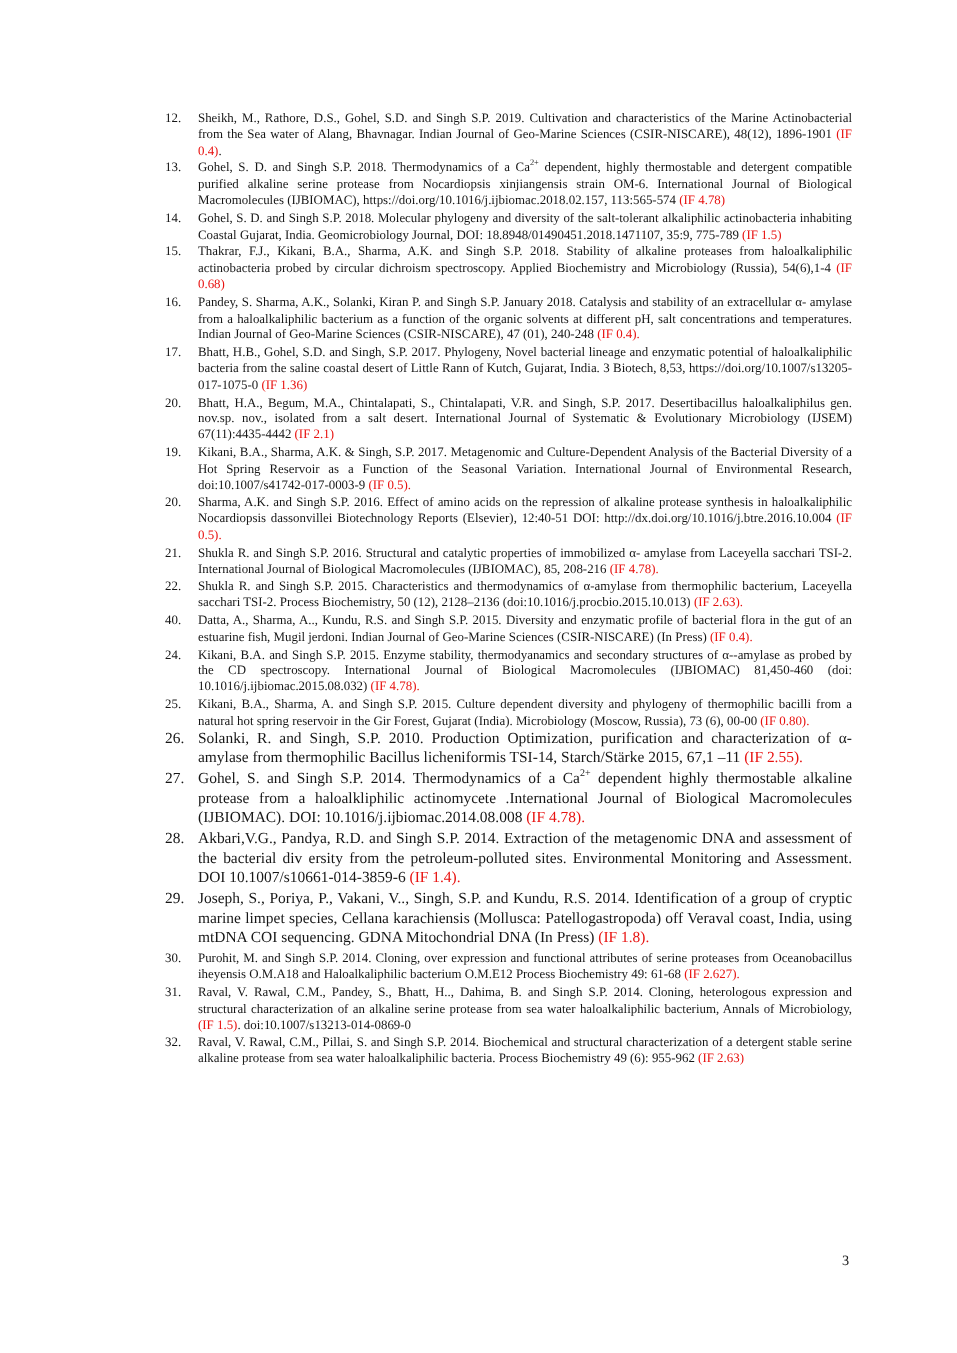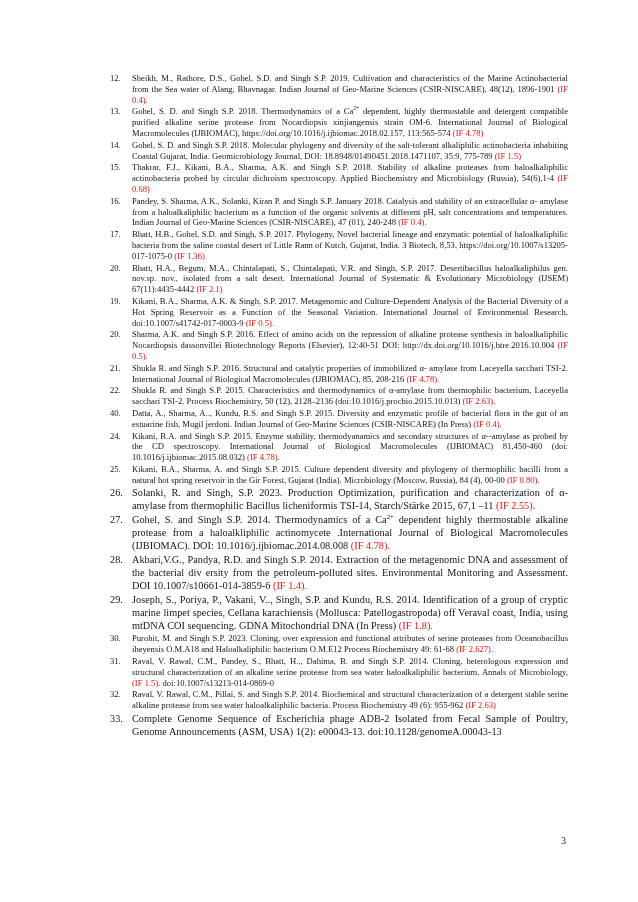--- a/index.html
+++ b/index.html
@@ -88,49 +88,45 @@
       <div class="ref-item normal">
         <span class="ref-num">40.</span>
         <span class="ref-text"><span>Datta, A., Sharma, A.., Kundu, R.S. and </span><span class="b">Singh S.P.</span><span> 2015. Diversity and enzymatic profile of bacterial flora in the gut of an estuarine fish, </span><span class="i">Mugil jerdoni</span><span>. </span><span class="b">Indian Journal of Geo-Marine Sciences (CSIR-NISCARE) (In Press)</span><span> </span><span class="b red">(IF 0.4).</span></span>
       </div>
       <div class="ref-item normal">
         <span class="ref-num">24.</span>
         <span class="ref-text"><span>Kikani, B.A. and </span><span class="b">Singh S.P.</span><span> 2015. Enzyme stability, thermodyanamics and secondary structures of α--amylase as probed by the CD spectroscopy. </span><span class="b">International Journal of Biological Macromolecules (IJBIOMAC) 81,450-460 (doi: 10.1016/j.ijbiomac.2015.08.032) </span><span class="b red">(IF 4.78).</span></span>
       </div>
       <div class="ref-item normal">
         <span class="ref-num">25.</span>
-        <span class="ref-text"><span>Kikani, B.A., Sharma, A. and </span><span class="b">Singh S.P.</span><span> 2015. Culture dependent diversity and phylogeny of thermophilic bacilli from a natural hot spring reservoir in the Gir Forest, Gujarat (India). </span><span class="b">Microbiology (Moscow, Russia),</span><span> 84 (4), 00-00 </span><span class="b red">(IF 0.80).</span></span>
+        <span class="ref-text"><span>Kikani, B.A., Sharma, A. and </span><span class="b">Singh S.P.</span><span> 2015. Culture dependent diversity and phylogeny of thermophilic bacilli from a natural hot spring reservoir in the Gir Forest, Gujarat (India). </span><span class="b">Microbiology (Moscow, Russia),</span><span> 73 (6), 00-00 </span><span class="b red">(IF 0.80).</span></span>
       </div>
       <div class="ref-item large">
         <span class="ref-num">26.</span>
-        <span class="ref-text"><span>Solanki, R. and Singh, </span><span class="b">S.P. 2023</span><span>. Production Optimization, purification and characterization of α-amylase from thermophilic </span><span class="i">Bacillus licheniformis</span><span> TSI-14, </span><span class="b">Starch/Stärke</span><span> 2015, 67,1 –11 </span><span class="b red">(IF 2.55).</span></span>
+        <span class="ref-text"><span>Solanki, R. and Singh, </span><span class="b">S.P. 2010</span><span>. Production Optimization, purification and characterization of α-amylase from thermophilic </span><span class="i">Bacillus licheniformis</span><span> TSI-14, </span><span class="b">Starch/Stärke</span><span> 2015, 67,1 –11 </span><span class="b red">(IF 2.55).</span></span>
       </div>
       <div class="ref-item large">
         <span class="ref-num">27.</span>
         <span class="ref-text"><span>Gohel, S. and Singh S.P. 2014. Thermodynamics of a Ca</span><sup>2+</sup><span> dependent highly thermostable alkaline protease from a haloalkliphilic actinomycete .</span><span class="b">International Journal of Biological Macromolecules (IJBIOMAC)</span><span>. DOI: 10.1016/j.ijbiomac.2014.08.008 </span><span class="b red">(IF 4.78).</span></span>
       </div>
       <div class="ref-item large">
         <span class="ref-num">28.</span>
         <span class="ref-text"><span>Akbari,V.G., Pandya, R.D. and Singh S.P. 2014. Extraction of the metagenomic DNA and assessment of the bacterial div ersity from the petroleum-polluted sites. </span><span class="b">Environmental Monitoring and Assessment.</span><span> DOI 10.1007/s10661-014-3859-6 </span><span class="b red">(IF 1.4).</span></span>
       </div>
       <div class="ref-item large">
         <span class="ref-num">29.</span>
         <span class="ref-text"><span>Joseph, S., Poriya, P., Vakani, V.., Singh, S.P. and Kundu, R.S. 2014. Identification of a group of cryptic marine limpet species, Cellana karachiensis (Mollusca: Patellogastropoda) off Veraval coast, India, using mtDNA COI sequencing. </span><span class="b">GDNA Mitochondrial DNA</span><span> (In Press) </span><span class="b red">(IF 1.8).</span></span>
       </div>
       <div class="ref-item normal">
         <span class="ref-num">30.</span>
-        <span class="ref-text"><span>Purohit, M. and Singh S.P. 2023. Cloning, over expression and functional attributes of serine proteases from Oceanobacillus iheyensis O.M.A18 and Haloalkaliphilic bacterium O.M.E12 </span><span class="b">Process Biochemistry 49: 61-68 </span><span class="b red">(IF 2.627).</span></span>
+        <span class="ref-text"><span>Purohit, M. and Singh S.P. 2014. Cloning, over expression and functional attributes of serine proteases from Oceanobacillus iheyensis O.M.A18 and Haloalkaliphilic bacterium O.M.E12 </span><span class="b">Process Biochemistry 49: 61-68 </span><span class="b red">(IF 2.627).</span></span>
       </div>
       <div class="ref-item normal">
         <span class="ref-num">31.</span>
         <span class="ref-text"><span>Raval, V. Rawal, C.M., Pandey, S., Bhatt, H.., Dahima, B. and </span><span class="b">Singh S.P.</span><span> 2014. Cloning, heterologous expression and structural characterization of an alkaline serine protease from sea water haloalkaliphilic bacterium, </span><span class="b">Annals of Microbiology,</span><span> </span><span class="b red">(IF 1.5)</span><span>. doi:10.1007/s13213-014-0869-0</span></span>
       </div>
       <div class="ref-item normal">
         <span class="ref-num">32.</span>
         <span class="ref-text"><span>Raval, V. Rawal, C.M., Pillai, S. and </span><span class="b">Singh S.P.</span><span> 2014. Biochemical and structural characterization of a detergent stable serine alkaline protease from sea water haloalkaliphilic bacteria. </span><span class="b">Process Biochemistry</span><span> 49 (6): 955-962 </span><span class="b red">(IF 2.63)</span></span>
       </div>
-      <div class="ref-item large">
-        <span class="ref-num">33.</span>
-        <span class="ref-text"><span>Complete Genome Sequence of Escherichia phage ADB-2 Isolated from Fecal Sample of Poultry, </span><span class="b">Genome Announcements (ASM, USA)</span><span> 1(2): e00043-13. doi:10.1128/genomeA.00043-13</span></span>
-      </div>
     </div>
   <div class="page-number">3</div>
 </div>
 
 </body></html>

